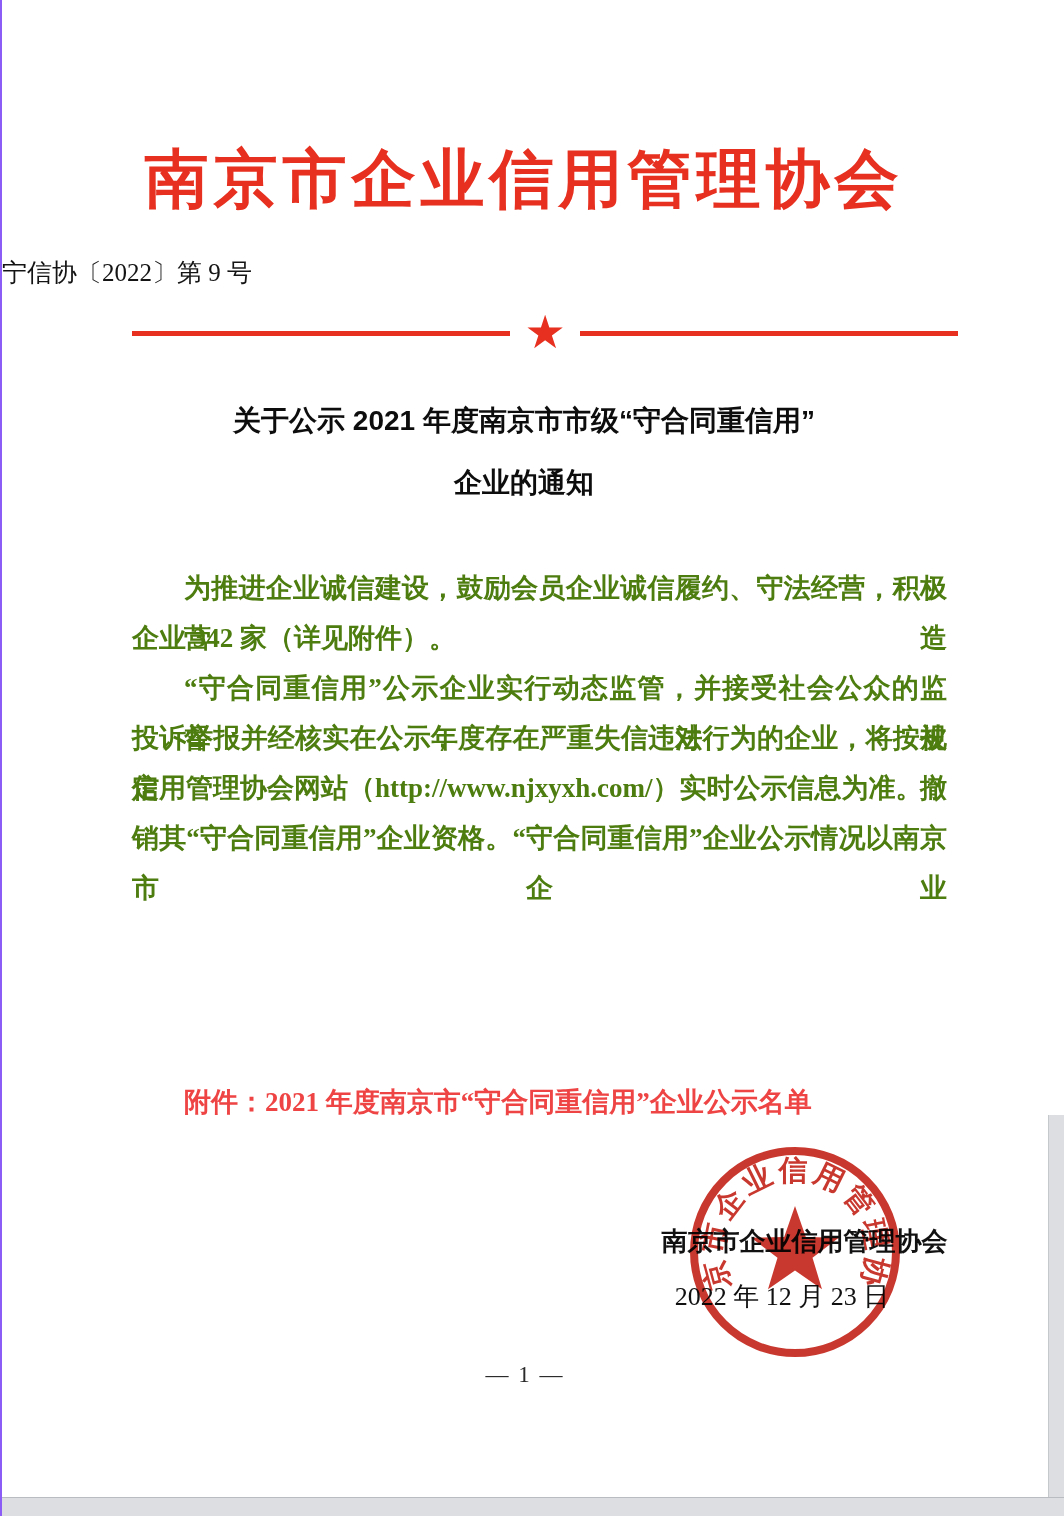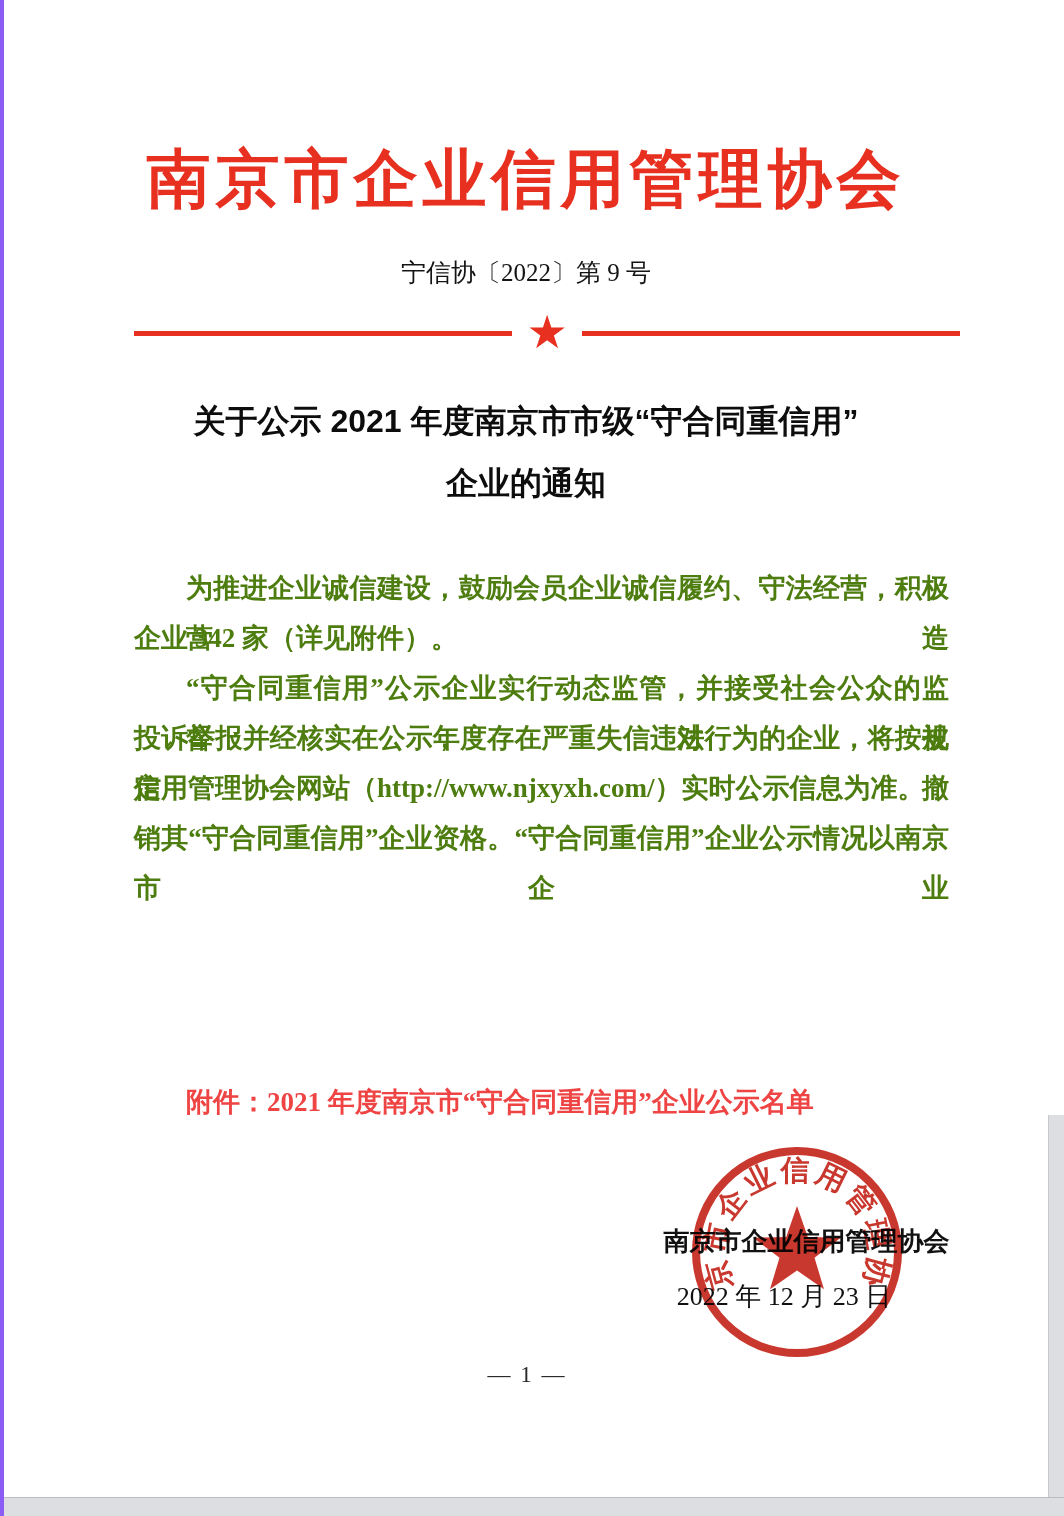--- a/index.html
+++ b/index.html
@@ -3,21 +3,21 @@
 <meta charset="utf-8">
 <style>
   html, body { margin: 0; padding: 0; background: #ffffff; }
   .page {
     position: relative;
     width: 1064px;
     height: 1516px;
     background: #ffffff;
     overflow: hidden;
     font-family: "Liberation Serif", serif;
-    border-left: 4px solid #8b5cf6;
+    border-left: 2px solid #8b5cf6;
     box-sizing: border-box;
   }
   
   .scan-edge-bottom {
     position: absolute; left: 0; right: 0; top: 1497px; height: 19px;
     background: #dcdee1; border-top: 1px solid #b9bcc0;
   }
   .scan-edge-right {
     position: absolute; right: 0; width: 15px; top: 1115px; bottom: 0;
     background: #dcdee1; border-left: 1px solid #c6c9cc;
@@ -27,42 +27,42 @@
     position: absolute; top: 142px; left: 0; width: 1044px;
     text-align: center;
     font-family: "Liberation Sans", sans-serif;
     font-size: 64px; font-weight: 900; letter-spacing: 5px;
     line-height: 74px;
     color: #e7301f;
     white-space: nowrap;
   }
   .doc-number {
     position: absolute; top: 256px; left: 0; width: 1044px;
-    text-align: center;
+    text-align: left;
     font-family: "Liberation Serif", serif;
     font-size: 25px; line-height: 34px; color: #141414;
     white-space: nowrap;
   }
   
   .divider {
     position: absolute; top: 311px; left: 130px; width: 826px; height: 44px;
     display: flex; align-items: center; gap: 14px;
   }
   .rule-line { flex: 1 1 0; height: 5px; background: #e7301f; }
   .divider .star {
     font-family: "DejaVu Sans", sans-serif;
     font-size: 46px; line-height: 1; color: #e7301f;
     transform: translateY(-1px);
   }
   
   .subject {
     position: absolute; top: 397px; left: 0; width: 1044px;
     text-align: center;
     font-family: "Liberation Sans", sans-serif;
-    font-size: 32px; font-weight: 700; color: #0d0d0d;
+    font-size: 28px; font-weight: 700; color: #0d0d0d;
   }
   .subject .s-line { line-height: 48px; white-space: nowrap; }
   .subject .s-line + .s-line { margin-top: 14px; }
   
   .body-text {
     position: absolute; top: 563px; left: 130px; width: 815px;
     font-family: "Liberation Serif", sans-serif;
     font-size: 27px; font-weight: 600; color: #4d7c0f;
   }
   .body-text .line { height: 50px; line-height: 50px; white-space: nowrap; }

